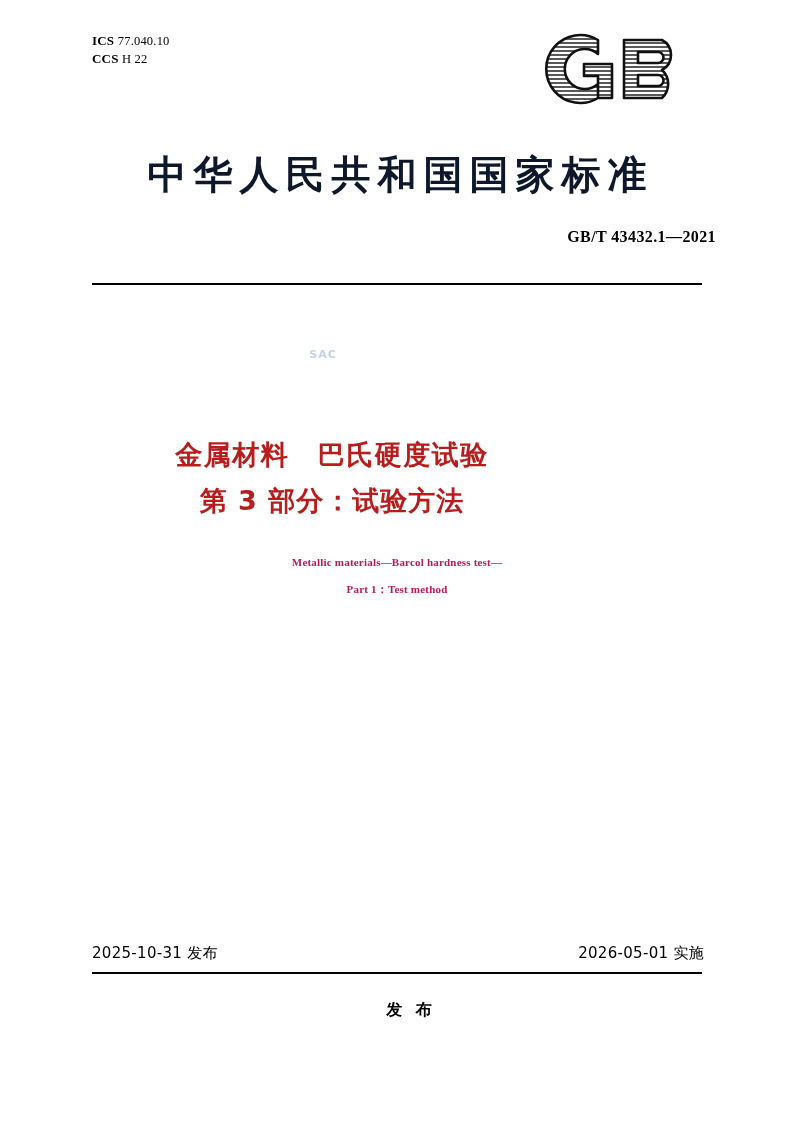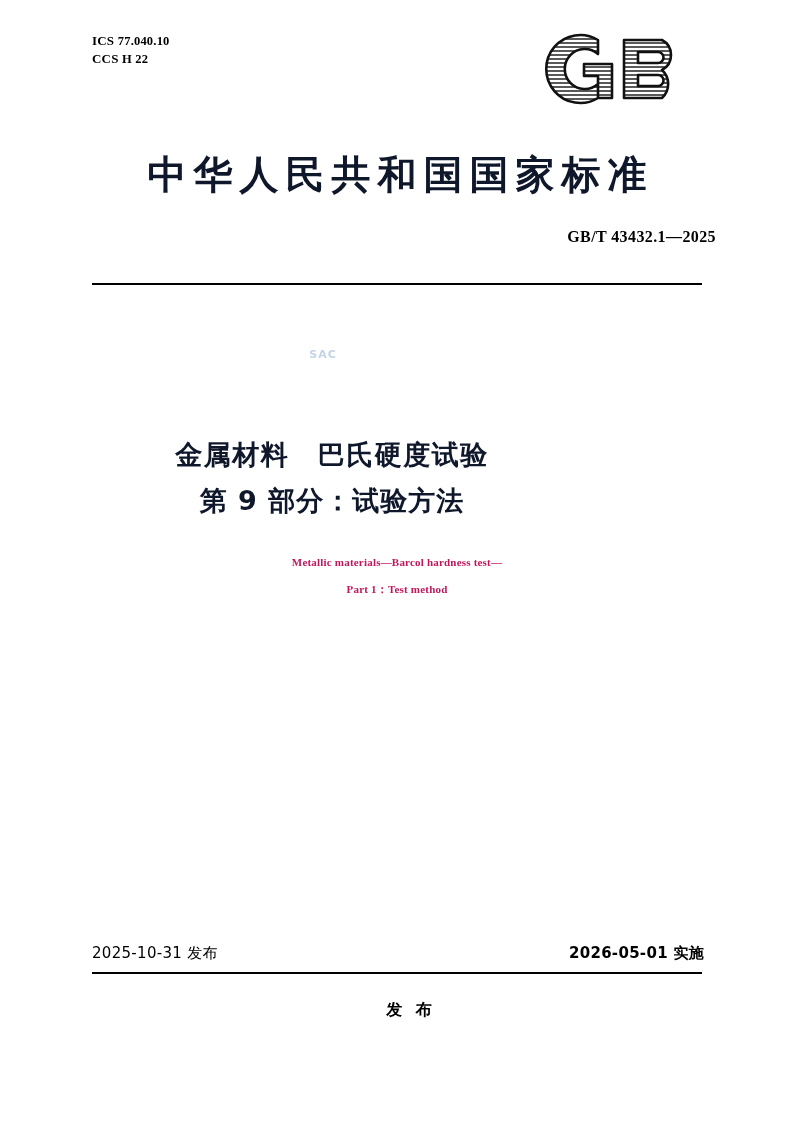--- a/index.html
+++ b/index.html
@@ -30,21 +30,21 @@
     font-family: "Liberation Serif", serif;
     font-weight: bold;
     font-size: 13px;
     line-height: 17px;
     letter-spacing: 0.2px;
   }
   .codes .line {
     white-space: nowrap;
   }
   .codes .num {
-    font-weight: bold;
+    font-weight: normal;
     font-size: 12.5px;
   }
 
   
   .gb-logo {
     position: absolute;
     right: 86px;
     top: 30px;
     width: 170px;
     height: 78px;
@@ -108,21 +108,21 @@
     position: absolute;
     left: 0;
     top: 432px;
     width: 664px;
     text-align: center;
     font-family: "DejaVu Sans", sans-serif;
     font-weight: bold;
     font-size: 27px;
     line-height: 46px;
     letter-spacing: 1.5px;
-    color: #0f172a;
+    color: #b91c1c;
   }
   .cn-title .l2 {
     letter-spacing: 1px;
   }
 
   
   .en-title {
     position: absolute;
     left: 0;
     top: 549px;
@@ -153,21 +153,21 @@
     font-size: 15px;
     font-weight: normal;
     letter-spacing: 0.3px;
   }
   .date-right {
     position: absolute;
     right: 90px;
     top: 944px;
     font-family: "DejaVu Sans", sans-serif;
     font-size: 15px;
-    font-weight: bold;
+    font-weight: normal;
     letter-spacing: 0.3px;
   }
 
   
   .issuer {
     position: absolute;
     left: 0;
     top: 995px;
     width: 794px;
     text-align: center;
@@ -229,29 +229,29 @@
                A17 17 0 0 1 124 40
                A19 19 0 0 1 124 68
                L86 68 Z
                M100 22 L100 33 L120 33 A5.5 5.5 0 0 0 120 22 Z
                M100 45 L100 56 L120 56 A5.5 5.5 0 0 0 120 45 Z" fill="url(#hatch)" stroke="#111111" stroke-width="2.6" stroke-linejoin="round"></path>
     </svg>
   </div>
 
   <div class="nat-title">中华人民共和国国家标准</div>
 
-  <div class="std-no">GB/T 43432.1—2025</div>
+  <div class="std-no">GB/T 43432.1—2021</div>
 
   <div class="rule-top"></div>
 
   <div class="mark">SAC</div>
 
   <div class="cn-title">
     <div class="l1">金属材料　巴氏硬度试验</div>
-    <div class="l2">第 9 部分：试验方法</div>
+    <div class="l2">第 3 部分：试验方法</div>
   </div>
 
   <div class="en-title">
     <div>Metallic materials—Barcol hardness test—</div>
     <div>Part 1：Test method</div>
   </div>
 
   <div class="date-left">2025-10-31 发布</div>
   <div class="date-right">2026-05-01 实施</div>
   <div class="rule-bottom"></div>

